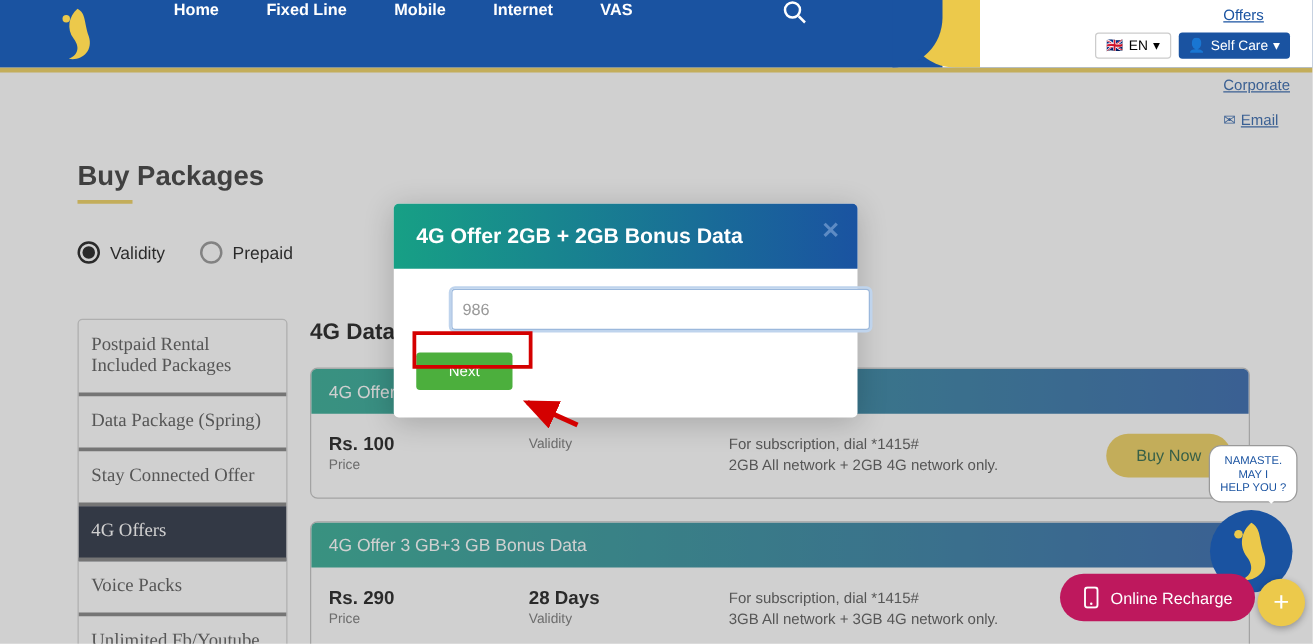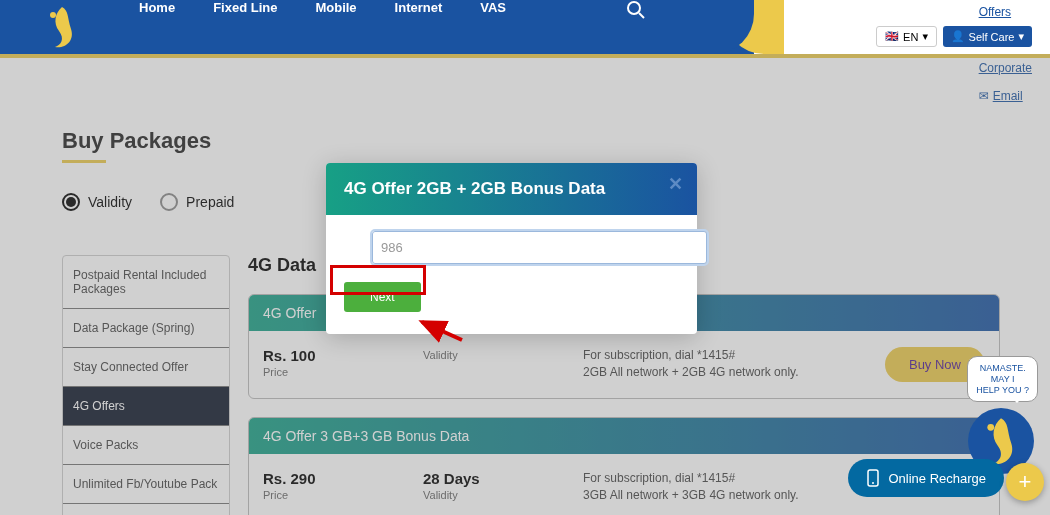--- a/index.html
+++ b/index.html
@@ -27,58 +27,58 @@
 .page h1 { font-size: 22px; font-weight:bold; color:#222; }
 .page h1::after { content:''; display:block; width:44px; height:3px; background:#ecc94b; margin-top:6px;}
 .radios { display:flex; gap:28px; margin-top:30px; align-items:center;}
 .radio { display:flex; align-items:center; gap:8px; font-size:14px; }
 .radio .circ { width:18px; height:18px; border:2px solid #888; border-radius:50%; display:flex; align-items:center; justify-content:center;}
 .radio.sel .circ { border-color:#000;}
 .radio.sel .circ::after { content:''; width:10px; height:10px; background:#000; border-radius:50%;}
 
 .content-area { display:flex; gap:18px; margin-top:44px; }
 .sidebar { width:168px; border:1px solid #ccc; border-radius:4px; }
-.sidebar .item { padding:12px 10px; font-size:12px; color:#444; border-bottom:1px solid #737373; }
+.sidebar .item { padding:12px 10px; font-size:15px; color:#444; border-bottom:3px solid #737373;font-family:Liberation Serif, serif; }
 .sidebar .item.active { background:#0f172a; color:#fff; }
 .main { flex:1; }
 .main h2 { font-size:18px; font-weight:bold; margin-bottom:18px; }
 
 .card { border:1px solid #bbb; border-radius:6px; margin-bottom:18px; overflow:hidden; }
 .card .cardhead { background:linear-gradient(90deg,#17a085,#1a53a1); color:#fff; padding:10px 14px; font-size:14px; }
 .card .cardbody { display:flex; padding:16px 14px; gap:10px; }
 .card .col { flex:0 0 150px; }
 .card .col.wide { flex:1; }
 .card .col .val { font-size:15px; font-weight:bold; }
 .card .col .lbl { font-size:11px; color:#666; margin-top:2px;}
 .card .desc { font-size:12px; color:#444; line-height:1.4;}
-.card .buy { background:#ecc94b; color:#4c1d95; padding:10px 24px; border-radius:20px; font-size:13px; align-self:flex-start;}
+.card .buy { background:#ecc94b; color:#14532d; padding:10px 24px; border-radius:20px; font-size:13px; align-self:flex-start;}
 
 
 .dim { position:absolute; inset:54px 0 0 0; background:rgba(120,120,120,0.35); z-index:10; }
 
 
-.modal { position:absolute; left:326px; top:163px; width:371px; background:#fff; border-radius:4px; z-index:20; box-shadow:0 4px 24px rgba(0,0,0,0.2);}
+.modal { position:absolute; left:315px; top:163px; width:371px; background:#fff; border-radius:4px; z-index:20; box-shadow:0 4px 24px rgba(0,0,0,0.2);}
 .modal .mhead { background:linear-gradient(90deg,#17a085,#1a53a1); color:#fff; padding:16px 18px; border-radius:4px 4px 0 0; font-size:17px; font-weight:bold; position:relative;}
 .modal .mhead .close { position:absolute; right:14px; top:10px; color:#5d8bc4; font-size:18px; cursor:pointer;}
 .modal .mbody { padding:16px 18px 22px; }
 .modal .pv { font-size:12px; color:#555; margin-bottom:14px;}
 .modal .pv i { font-style:italic; }
 .modal input { width:100%; border:1px solid #9bb8dc; border-radius:3px; padding:8px; font-size:13px; color:#999; outline:2px solid #bfd4ed;margin-left:28px;}
 .modal .nextbtn { background:#4caf3d; color:#fff; padding:8px 26px; border:none; border-radius:3px; font-size:12px; margin-top:18px; cursor:pointer;}
 
 
 .redbox { position:absolute; left:330px; top:265px; width:96px; height:30px; border:3px solid #d40000; z-index:25; pointer-events:none;}
 .arrow { position:absolute; left:416px; top:316px; z-index:25; pointer-events:none;}
 
 
 .chat-bubble { position:absolute; right:12px; top:356px; z-index:30; }
 .chat-bubble .txt { background:#fff; border:1px solid #999; border-radius:10px; padding:6px 8px; font-size:9px; color:#1a53a1; text-align:center; line-height:1.2; position:relative;}
 .chat-bubble .txt::after { content:''; position:absolute; bottom:-8px; right:14px; border:6px solid transparent; border-top-color:#fff;}
 .chat-circle { position:absolute; right:16px; top:408px; width:66px; height:66px; background:#1a53a1; border-radius:50%; z-index:30; display:flex;align-items:center;justify-content:center;}
-.online-recharge { position:absolute; right:46px; bottom:18px; background:#0369a1; color:#fff; padding:10px 18px; border-radius:22px; font-size:13px; z-index:30; display:flex; align-items:center; gap:8px;}
+.online-recharge { position:absolute; right:46px; bottom:18px; background:#be185d; color:#fff; padding:10px 18px; border-radius:22px; font-size:13px; z-index:30; display:flex; align-items:center; gap:8px;}
 .plus { position:absolute; right:6px; bottom:14px; width:38px; height:38px; background:#ecc94b; border-radius:50%; color:#fff; display:flex;align-items:center;justify-content:center; font-size:22px; z-index:31; box-shadow:0 2px 6px rgba(0,0,0,0.3);}
 
 svg { display:block; }
 </style>
 </head>
 <body>
 
 <div class="topbar">
   <div class="logo">
     <svg width="34" height="44" viewBox="0 0 34 44">

